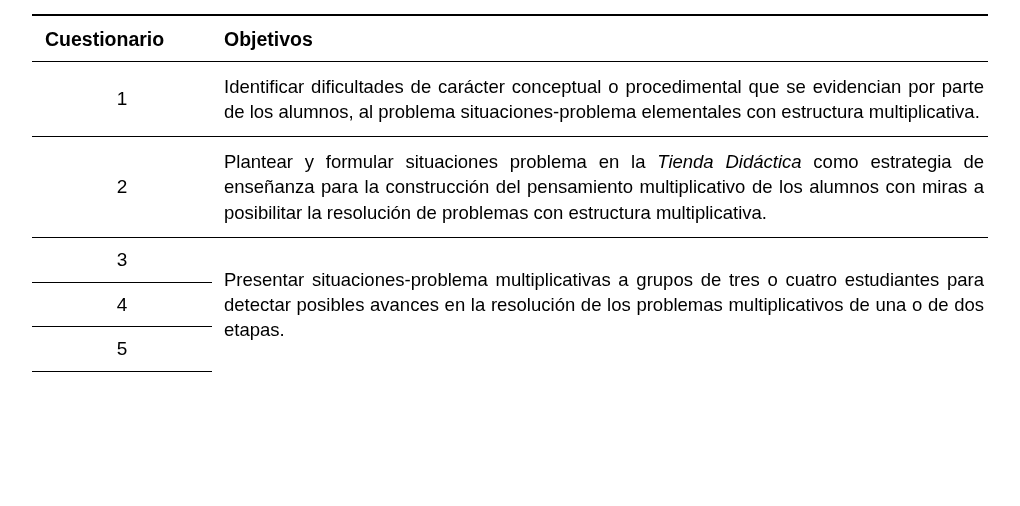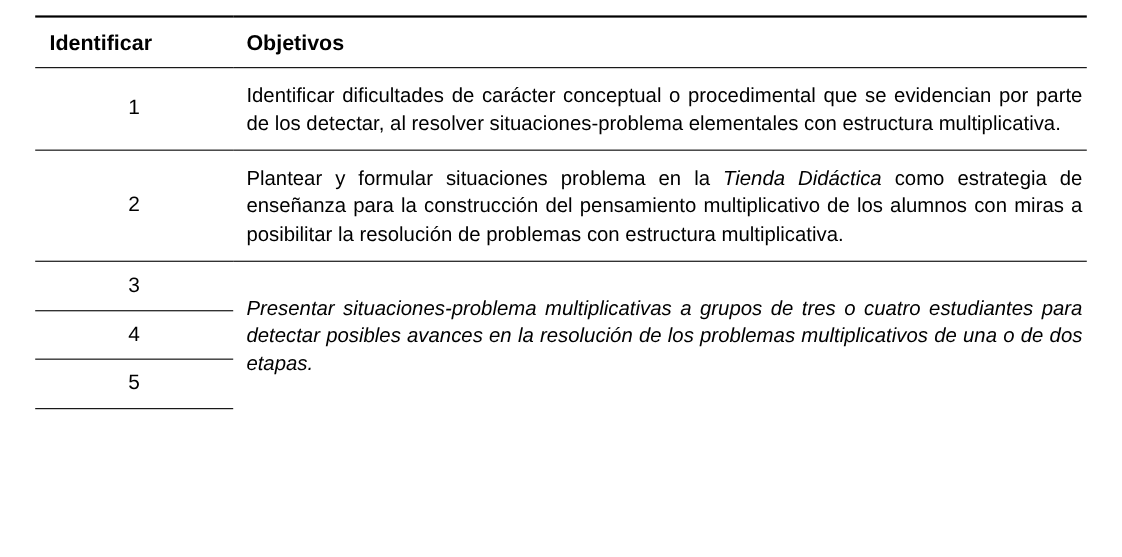--- a/index.html
+++ b/index.html
@@ -76,43 +76,42 @@
   }
   .num-cell-pad {
     padding: 16px 0;
   }
   .group-num {
     padding: 9px 0 9px 0;
   }
   .obj-group {
     padding-left: 12px;
     padding-right: 4px;
-    font-style: italic;
   }
 </style>
 </head>
 <body>
 
 <div class="page">
   <table class="objectives">
     <colgroup>
       <col class="c-num">
       <col class="c-obj">
     </colgroup>
     <thead>
       <tr>
-        <th class="h-num">Identificar</th>
+        <th class="h-num">Cuestionario</th>
         <th class="h-obj">Objetivos</th>
       </tr>
     </thead>
     <tbody>
       <tr class="row-sep-full">
         <td class="num num-cell-pad">1</td>
         <td class="obj">
-          <span>Identificar dificultades de carácter conceptual o procedimental que se evidencian por parte de los detectar, al resolver situaciones-problema elementales con estructura multiplicativa.</span>
+          <span>Identificar dificultades de carácter conceptual o procedimental que se evidencian por parte de los alumnos, al problema situaciones-problema elementales con estructura multiplicativa.</span>
         </td>
       </tr>
       <tr class="row-sep-full">
         <td class="num num-cell-pad">2</td>
         <td class="obj">
           <span>Plantear y formular situaciones problema en la </span><span class="italic">Tienda Didáctica</span><span> como estrategia de enseñanza para la construcción del pensamiento multiplicativo de los alumnos con miras a posibilitar la resolución de problemas con estructura multiplicativa.</span>
         </td>
       </tr>
       <tr>
         <td class="num group-num sep-under">3</td>

